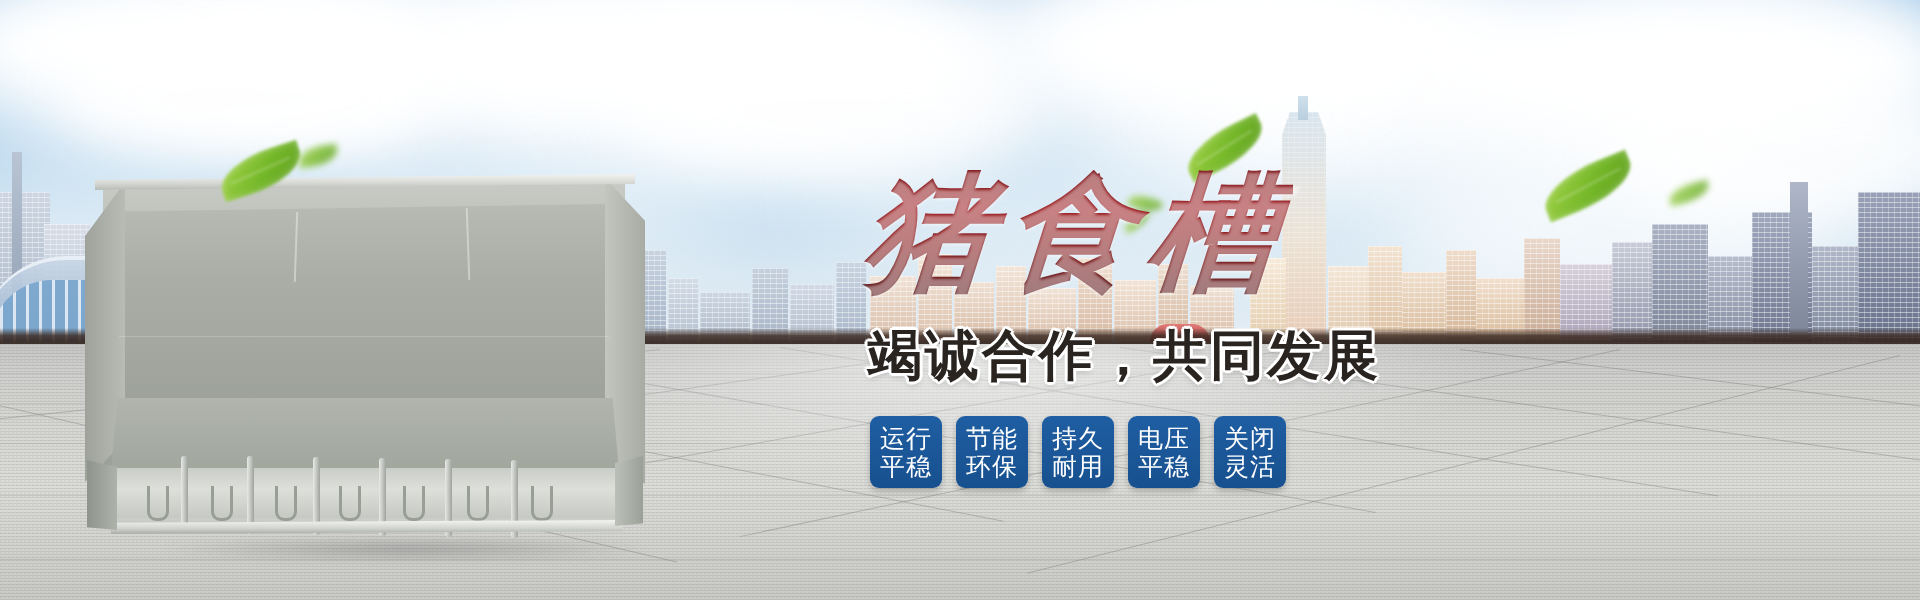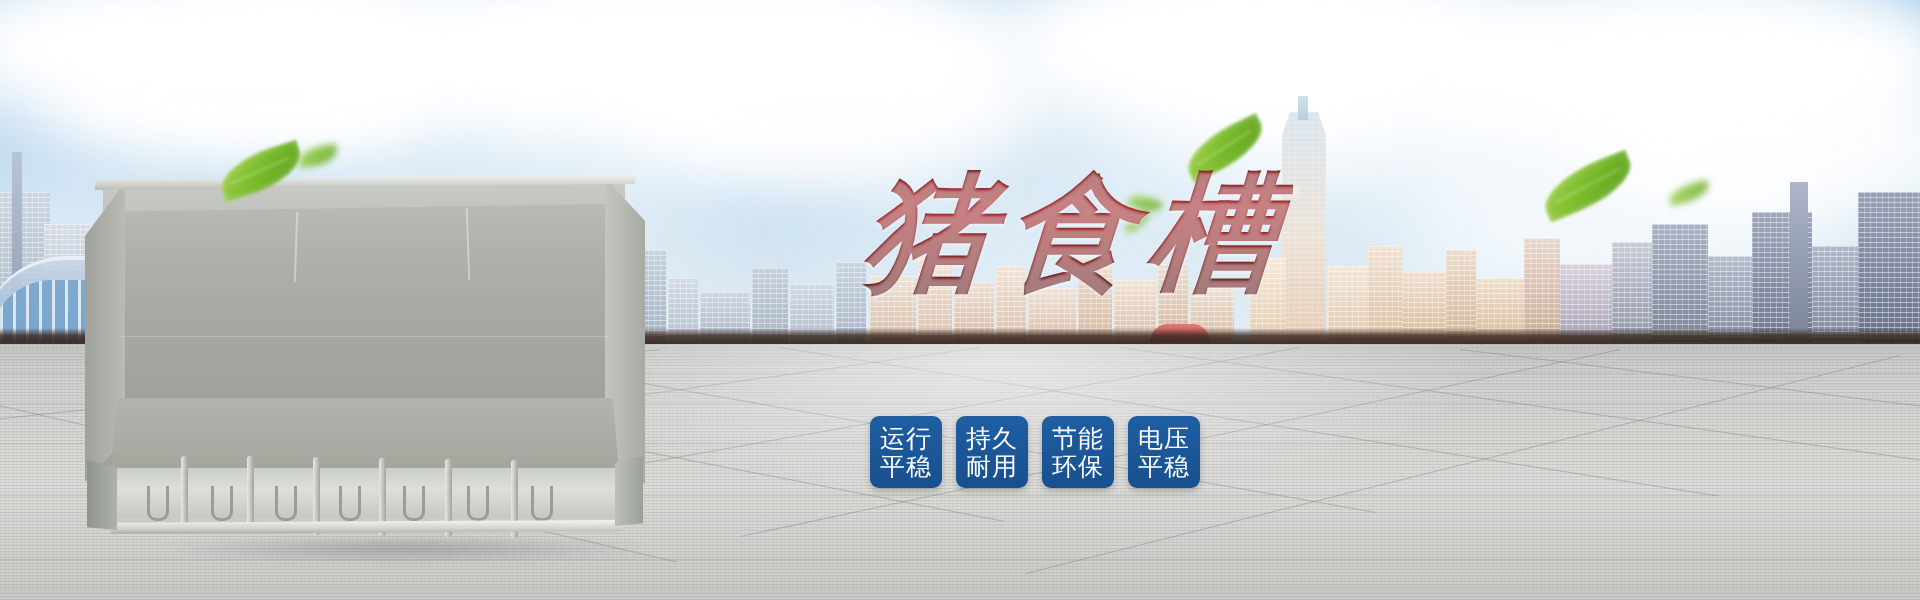--- a/index.html
+++ b/index.html
@@ -394,35 +394,40 @@
     </div>
   <div class="leaf blur2" style="left:1668px;top:184px;width:42px;height:18px;transform:rotate(-14deg);opacity:.8;"></div>
   <div class="leaf blur2" style="left:1128px;top:196px;width:34px;height:15px;transform:rotate(20deg);opacity:.8;"></div>
   <div class="leaf blur2" style="left:1122px;top:215px;width:30px;height:13px;transform:rotate(-30deg);opacity:.75;"></div>
 
   <div class="textblock">
 
 
     <div class="maintitle">猪食槽</div>
 
+    <div class="subtitle">竭诚合作，共同发展</div>
 
     <div class="badges">
       <div class="badge">
         <span>运行</span>
         <span>平稳</span>
       </div>
       <div class="badge">
+        <span>节能</span>
+        <span>环保</span>
+      </div>
+      <div class="badge">
         <span>持久</span>
         <span>耐用</span>
-      </div>
-      <div class="badge">
-        <span>节能</span>
-        <span>环保</span>
       </div>
       <div class="badge">
         <span>电压</span>
         <span>平稳</span>
       </div>
+      <div class="badge">
+        <span>关闭</span>
+        <span>灵活</span>
+      </div>
     </div>
 
   </div>
 
 </div>
 
 </body></html>

